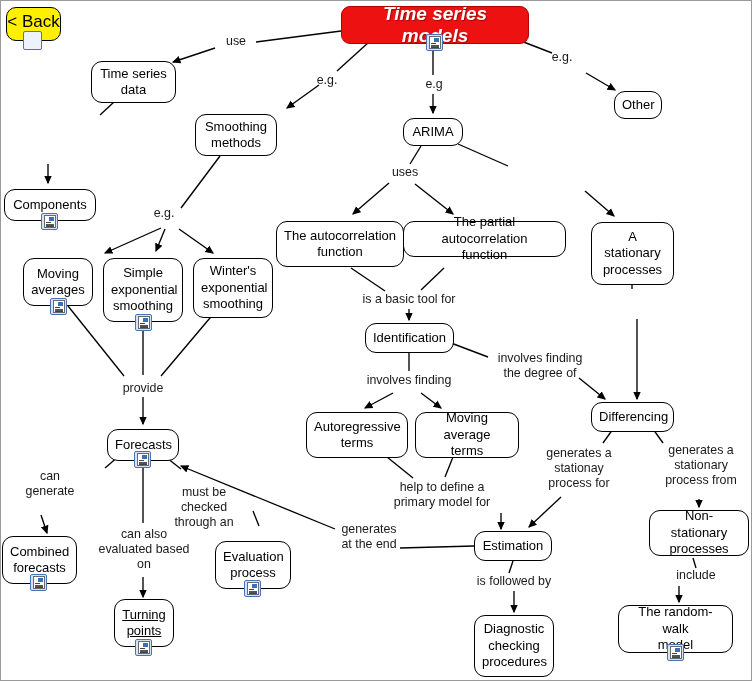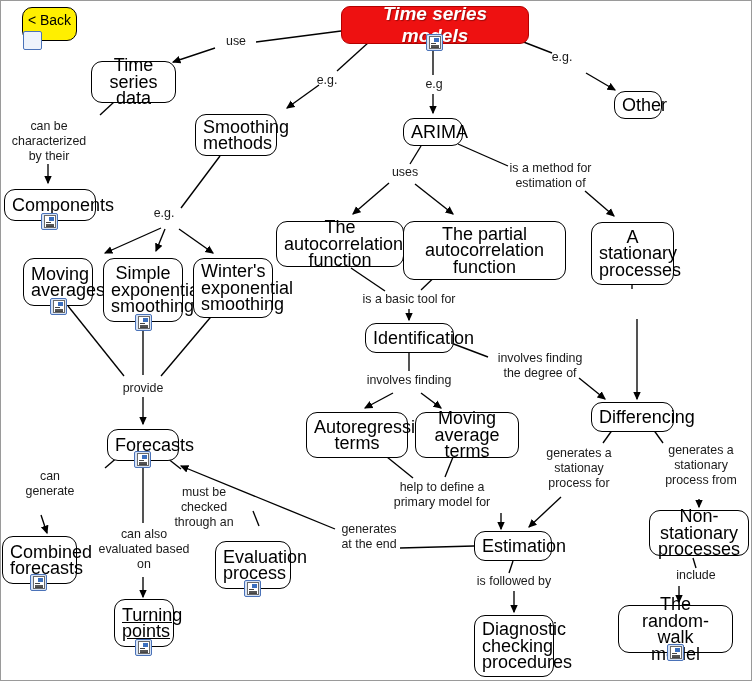--- a/index.html
+++ b/index.html
@@ -16,21 +16,21 @@
   svg.edges{position:absolute;left:0;top:0;width:752px;height:681px;pointer-events:none;}
 
   
   .node{
     position:absolute;
     box-sizing:border-box;
     border:1.6px solid #000;
     border-radius:11px;
     background:#ffffff;
     color:#000;
-    font-size:18px;
+    font-size:13px;
     line-height:16.5px;
     text-align:center;
     display:flex;
     align-items:center;
     justify-content:center;
     padding:3px 7px;
     z-index:3;
   }
   .node .txt{display:block;width:100%;}
 
@@ -44,25 +44,25 @@
     font-style:italic;
     font-size:19px;
     line-height:22px;
     text-shadow:1px 1px 1px rgba(0,0,0,.35);
     z-index:4;
   }
 
   
   .backbtn{
     position:absolute;
-    left:21px;top:6px;width:55px;height:34px;
+    left:5px;top:6px;width:55px;height:34px;
     background:#ffef00;
     border:1.6px solid #000;
     border-radius:10px;
-    font-size:14px;
+    font-size:17px;
     color:#000;
     display:flex;align-items:flex-start;justify-content:center;
     padding-top:4px;
     box-sizing:border-box;
     z-index:6;
   }
 
   
   .lbl{
     position:absolute;
@@ -299,21 +299,21 @@
     <span class="txt" style="white-space: pre-line;">Winter's
 exponential
 smoothing</span>
   </div>
 
   <div class="node" style="left:275px;top:220px;width:128px;height:46px;">
     <span class="txt" style="white-space: pre-line;">The autocorrelation
 function</span>
   </div>
 
-  <div class="node" style="left:402px;top:220px;width:163px;height:59px;">
+  <div class="node" style="left:402px;top:220px;width:163px;height:36px;">
     <span class="txt" style="white-space: pre-line;">The partial autocorrelation
 function</span>
   </div>
 
   <div class="node" style="left:590px;top:221px;width:83px;height:63px;">
     <span class="txt" style="white-space: pre-line;">A stationary
 processes</span>
   </div>
 
   <div class="node" style="left:590px;top:401px;width:83px;height:30px;">
@@ -424,30 +424,25 @@
   </div>
 
   <div class="lbl" style="left:207px;top:33px;width:56px;">use</div>
 
   <div class="lbl" style="left:298px;top:72px;width:56px;">e.g.</div>
 
   <div class="lbl" style="left:405px;top:76px;width:56px;">e.g</div>
 
   <div class="lbl" style="left:533px;top:49px;width:56px;">e.g.</div>
 
-  <div class="lbl" style="left: 2px; top: 118px; width: 92px; white-space: pre-line;">can be
-characterized
-by their</div>
 
   <div class="lbl" style="left:135px;top:205px;width:56px;">e.g.</div>
 
   <div class="lbl" style="left:374px;top:164px;width:60px;">uses</div>
 
-  <div class="lbl" style="left: 497px; top: 160px; width: 105px; white-space: pre-line;">is a method for
-estimation of</div>
 
   <div class="lbl" style="left:348px;top:291px;width:120px;">is a basic tool for</div>
 
 
   <div class="lbl" style="left:355px;top:372px;width:106px;">involves finding</div>
 
   <div class="lbl" style="left: 486px; top: 350px; width: 106px; white-space: pre-line;">involves finding
 the degree of</div>
 
   <div class="lbl" style="left:110px;top:380px;width:64px;">provide</div>

